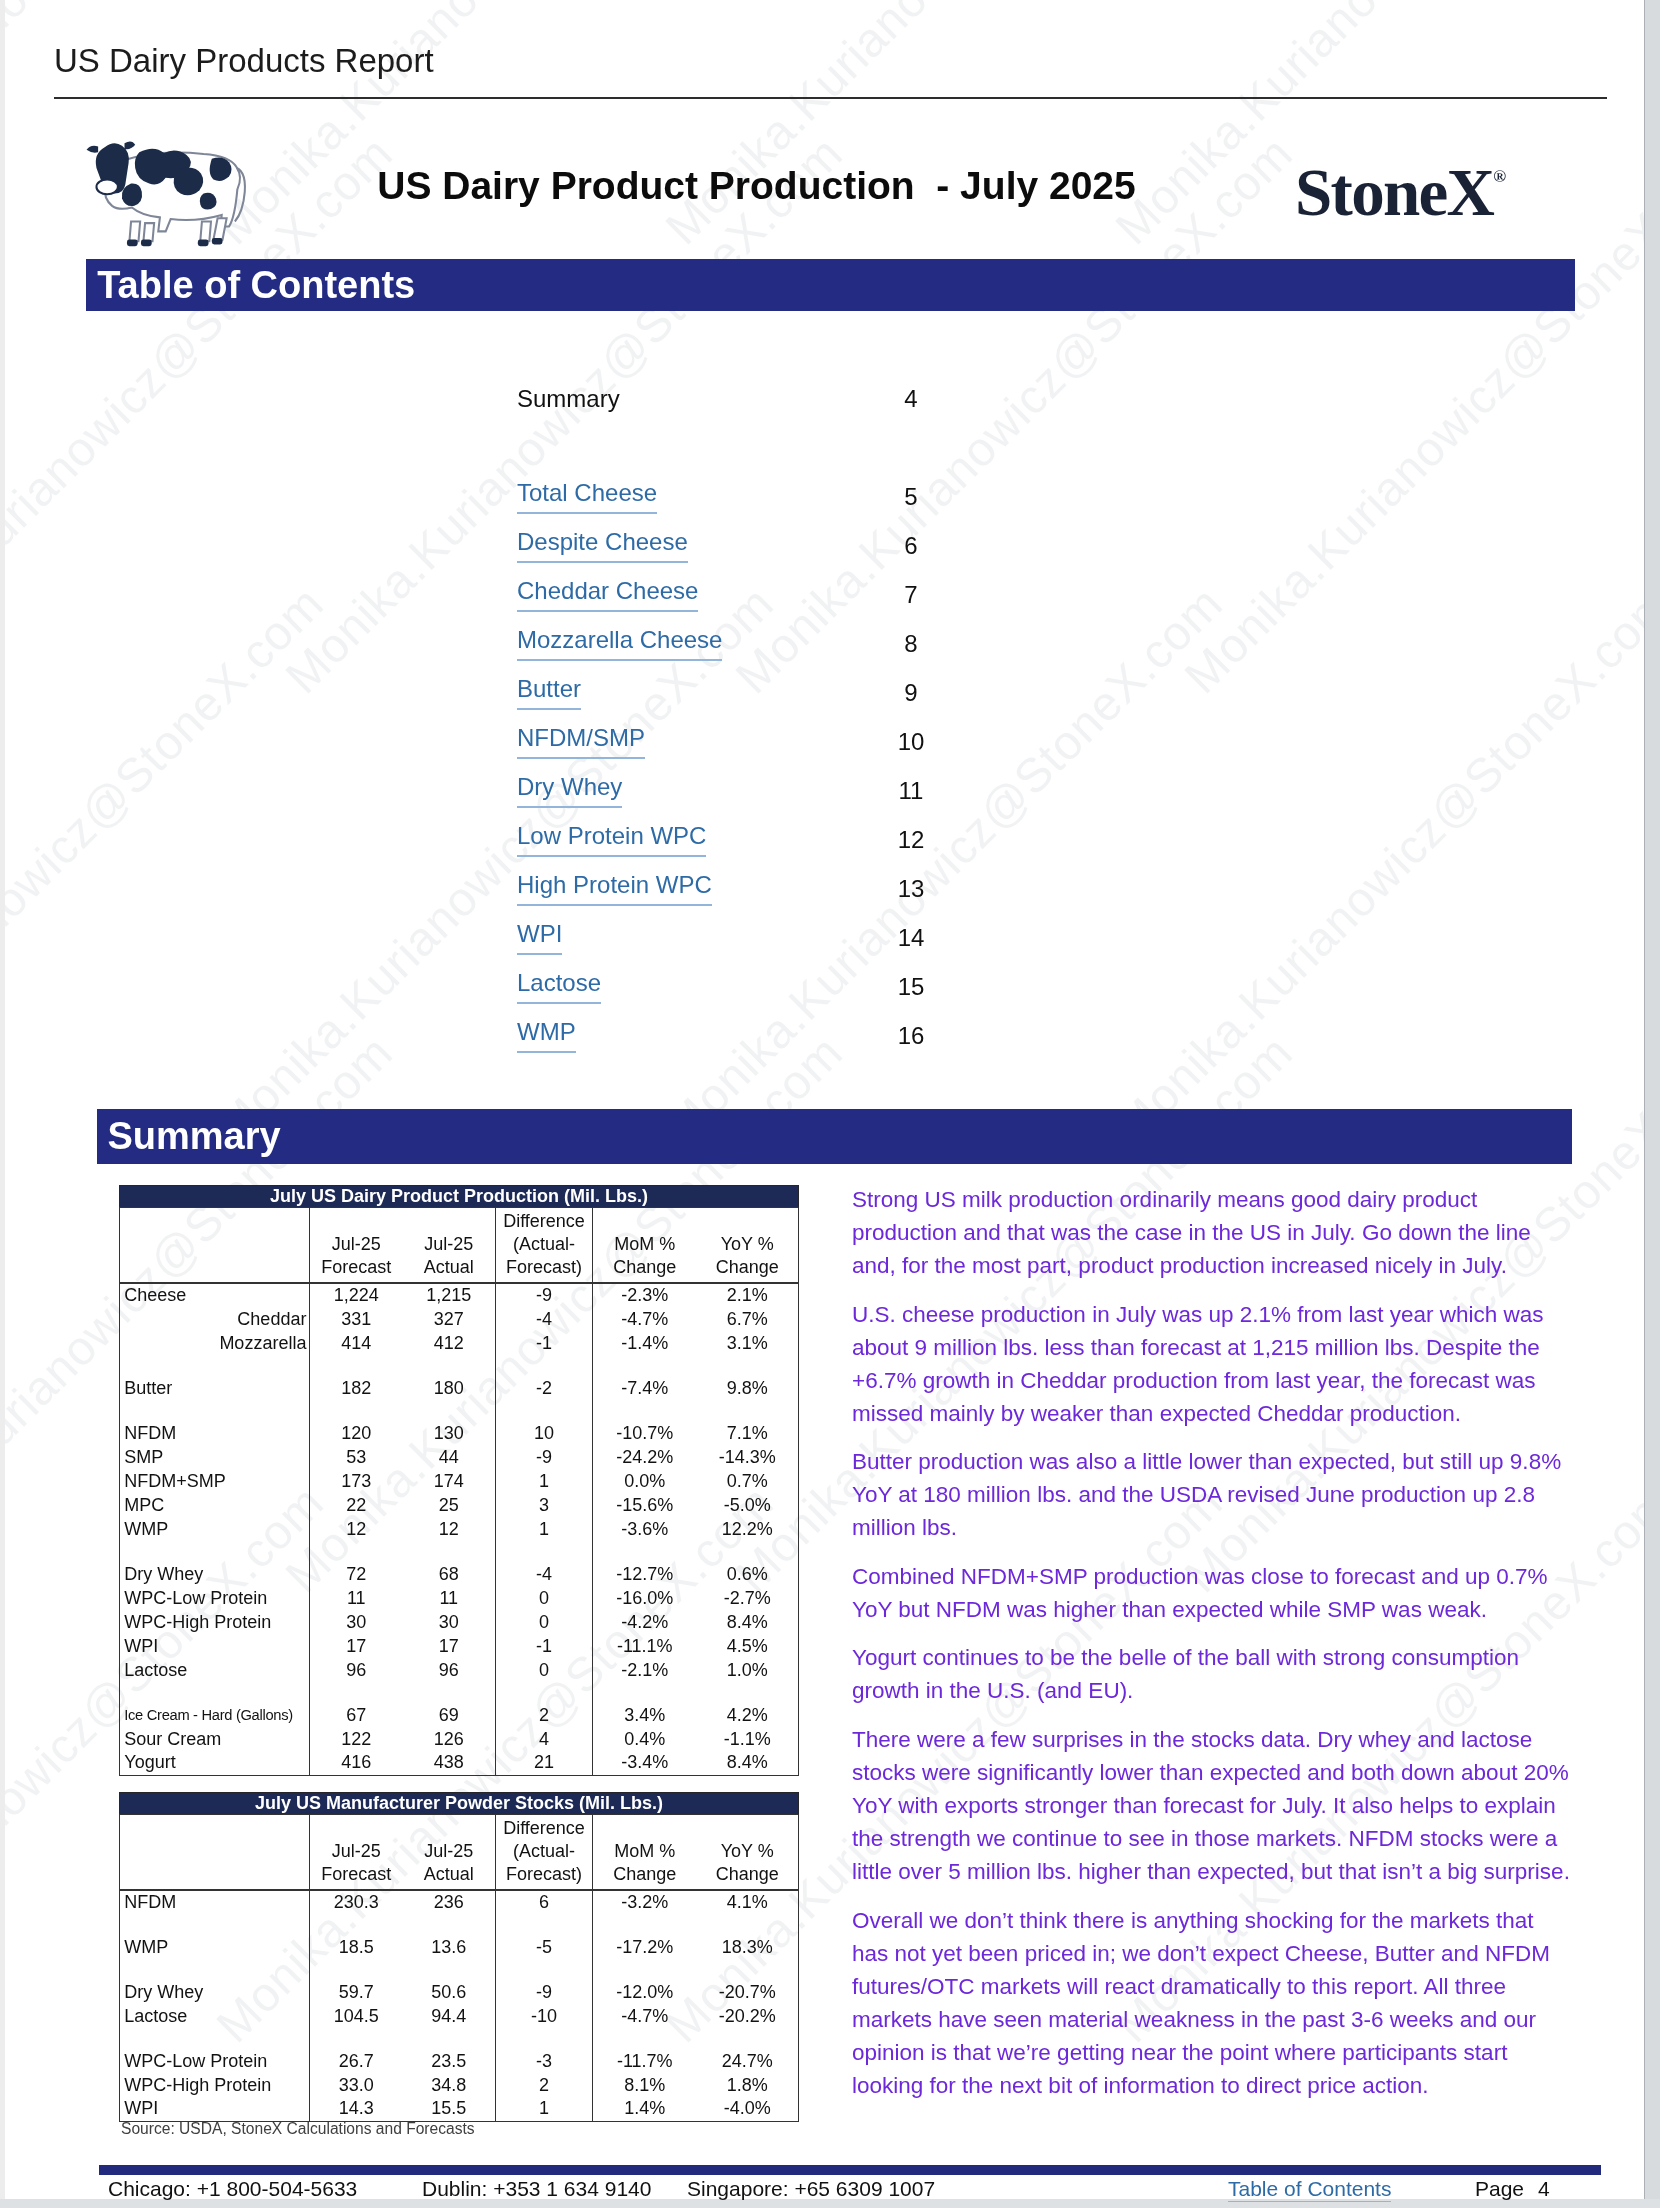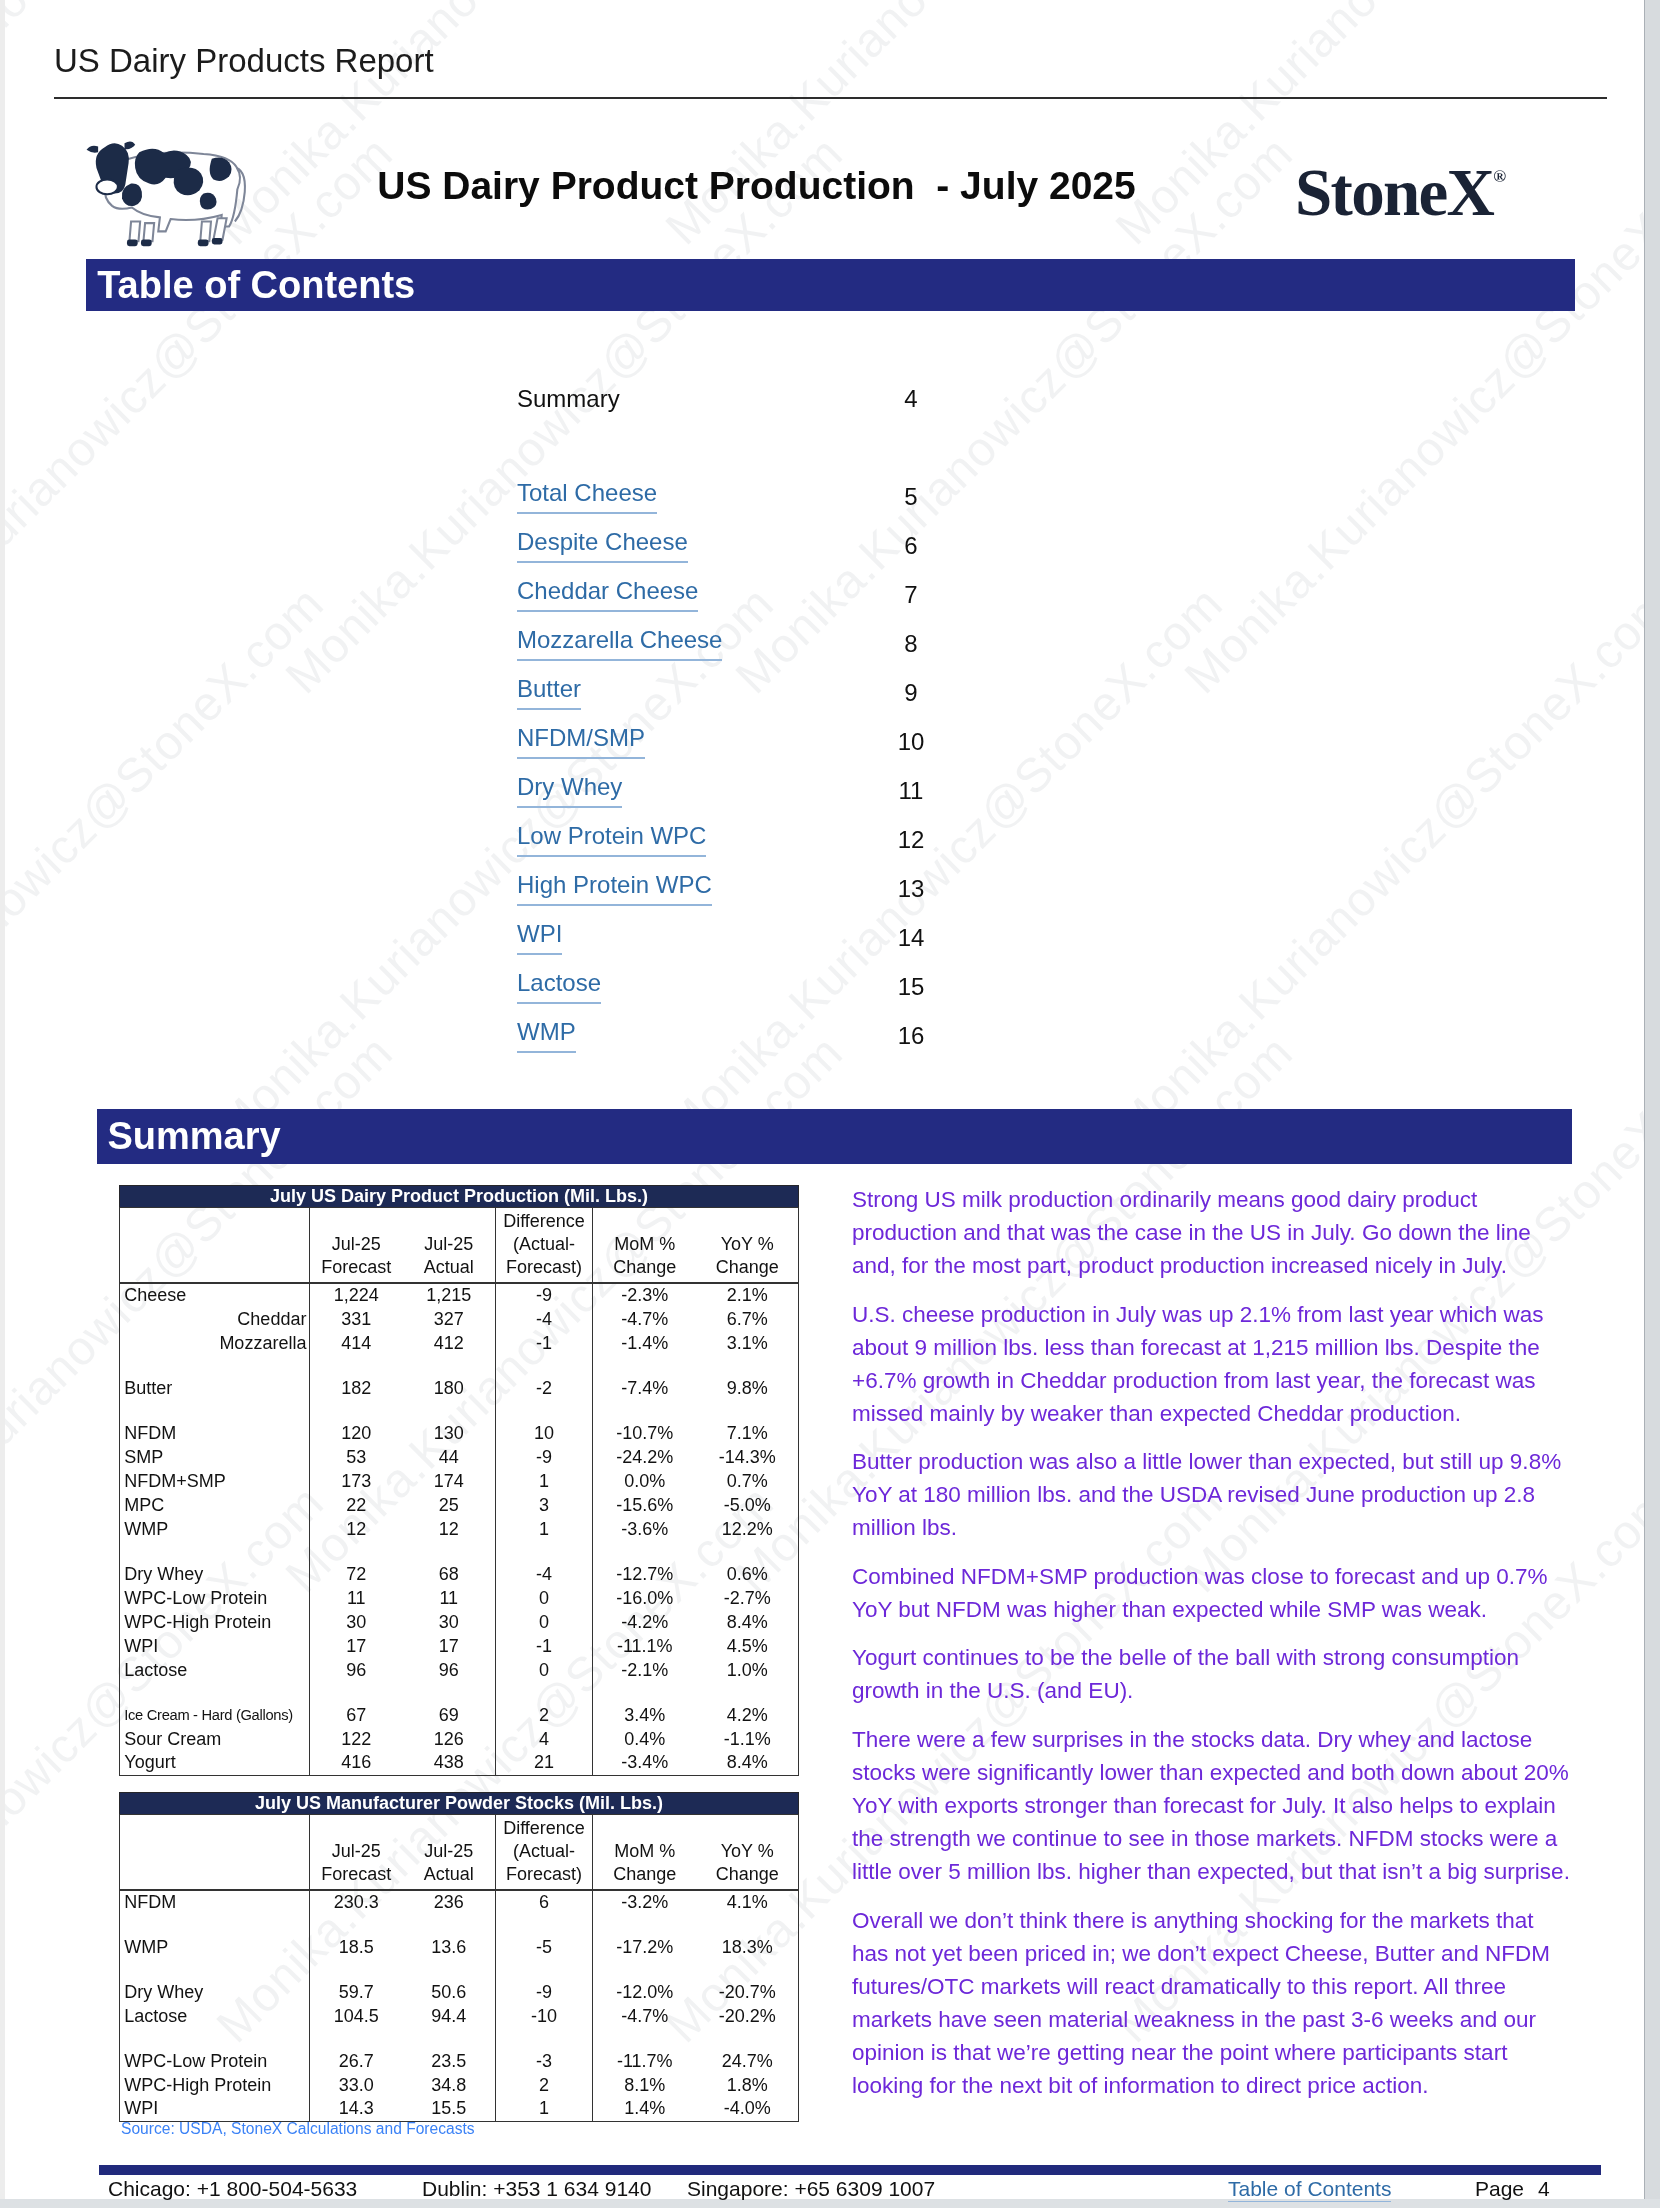--- a/index.html
+++ b/index.html
@@ -59,21 +59,21 @@
   table.data th { font-weight:normal; vertical-align:bottom; text-align:center;
                   height:76px; line-height:23px; border-bottom:2.6px solid #333; padding:1.7px 0 3.5px; }
   table.data td { height:24px; text-align:center; padding:0; }
   table.data td.c-label { text-align:left; padding-left:4.3px; }
   table.data th.vb, table.data td.vb { border-right:1.7px solid #333; }
   tr.blank td { height:21px; font-size:0; }
   tr.indent td.c-label { text-align:right; padding-right:2.6px; padding-left:0; }
   tr.small td.c-label { font-size:14.7px; letter-spacing:-0.3px; }
   .t1 { top:1185px; } .t2 { top:1792px; }
 
-  .source-note { left:121px; top:2120px; font-size:15.6px; color:#3b82f6; }
+  .source-note { left:121px; top:2120px; font-size:15.6px; color:#404040; }
 
   
   .summary-text { left:821px; top:1183px; width:749px; }
   .summary-text p { font-size:22.5px; line-height:33px; color:#6d28d9; margin-bottom:15.6px;margin-left:31px; }
 
   
   .footer-bar { left:99px; top:2165px; width:1502px; height:10.4px; background:var(--footer-navy,#212a7c); }
   .footer { left:0; top:2177px; width:1660px; height:26px; font-size:21px; color:#111;padding-left:19px; }
   .footer span, .footer a { position:absolute; white-space:nowrap; }
   .fc0 { left:108px; } .fc1 { left:422px; } .fc2 { left:687px; }

